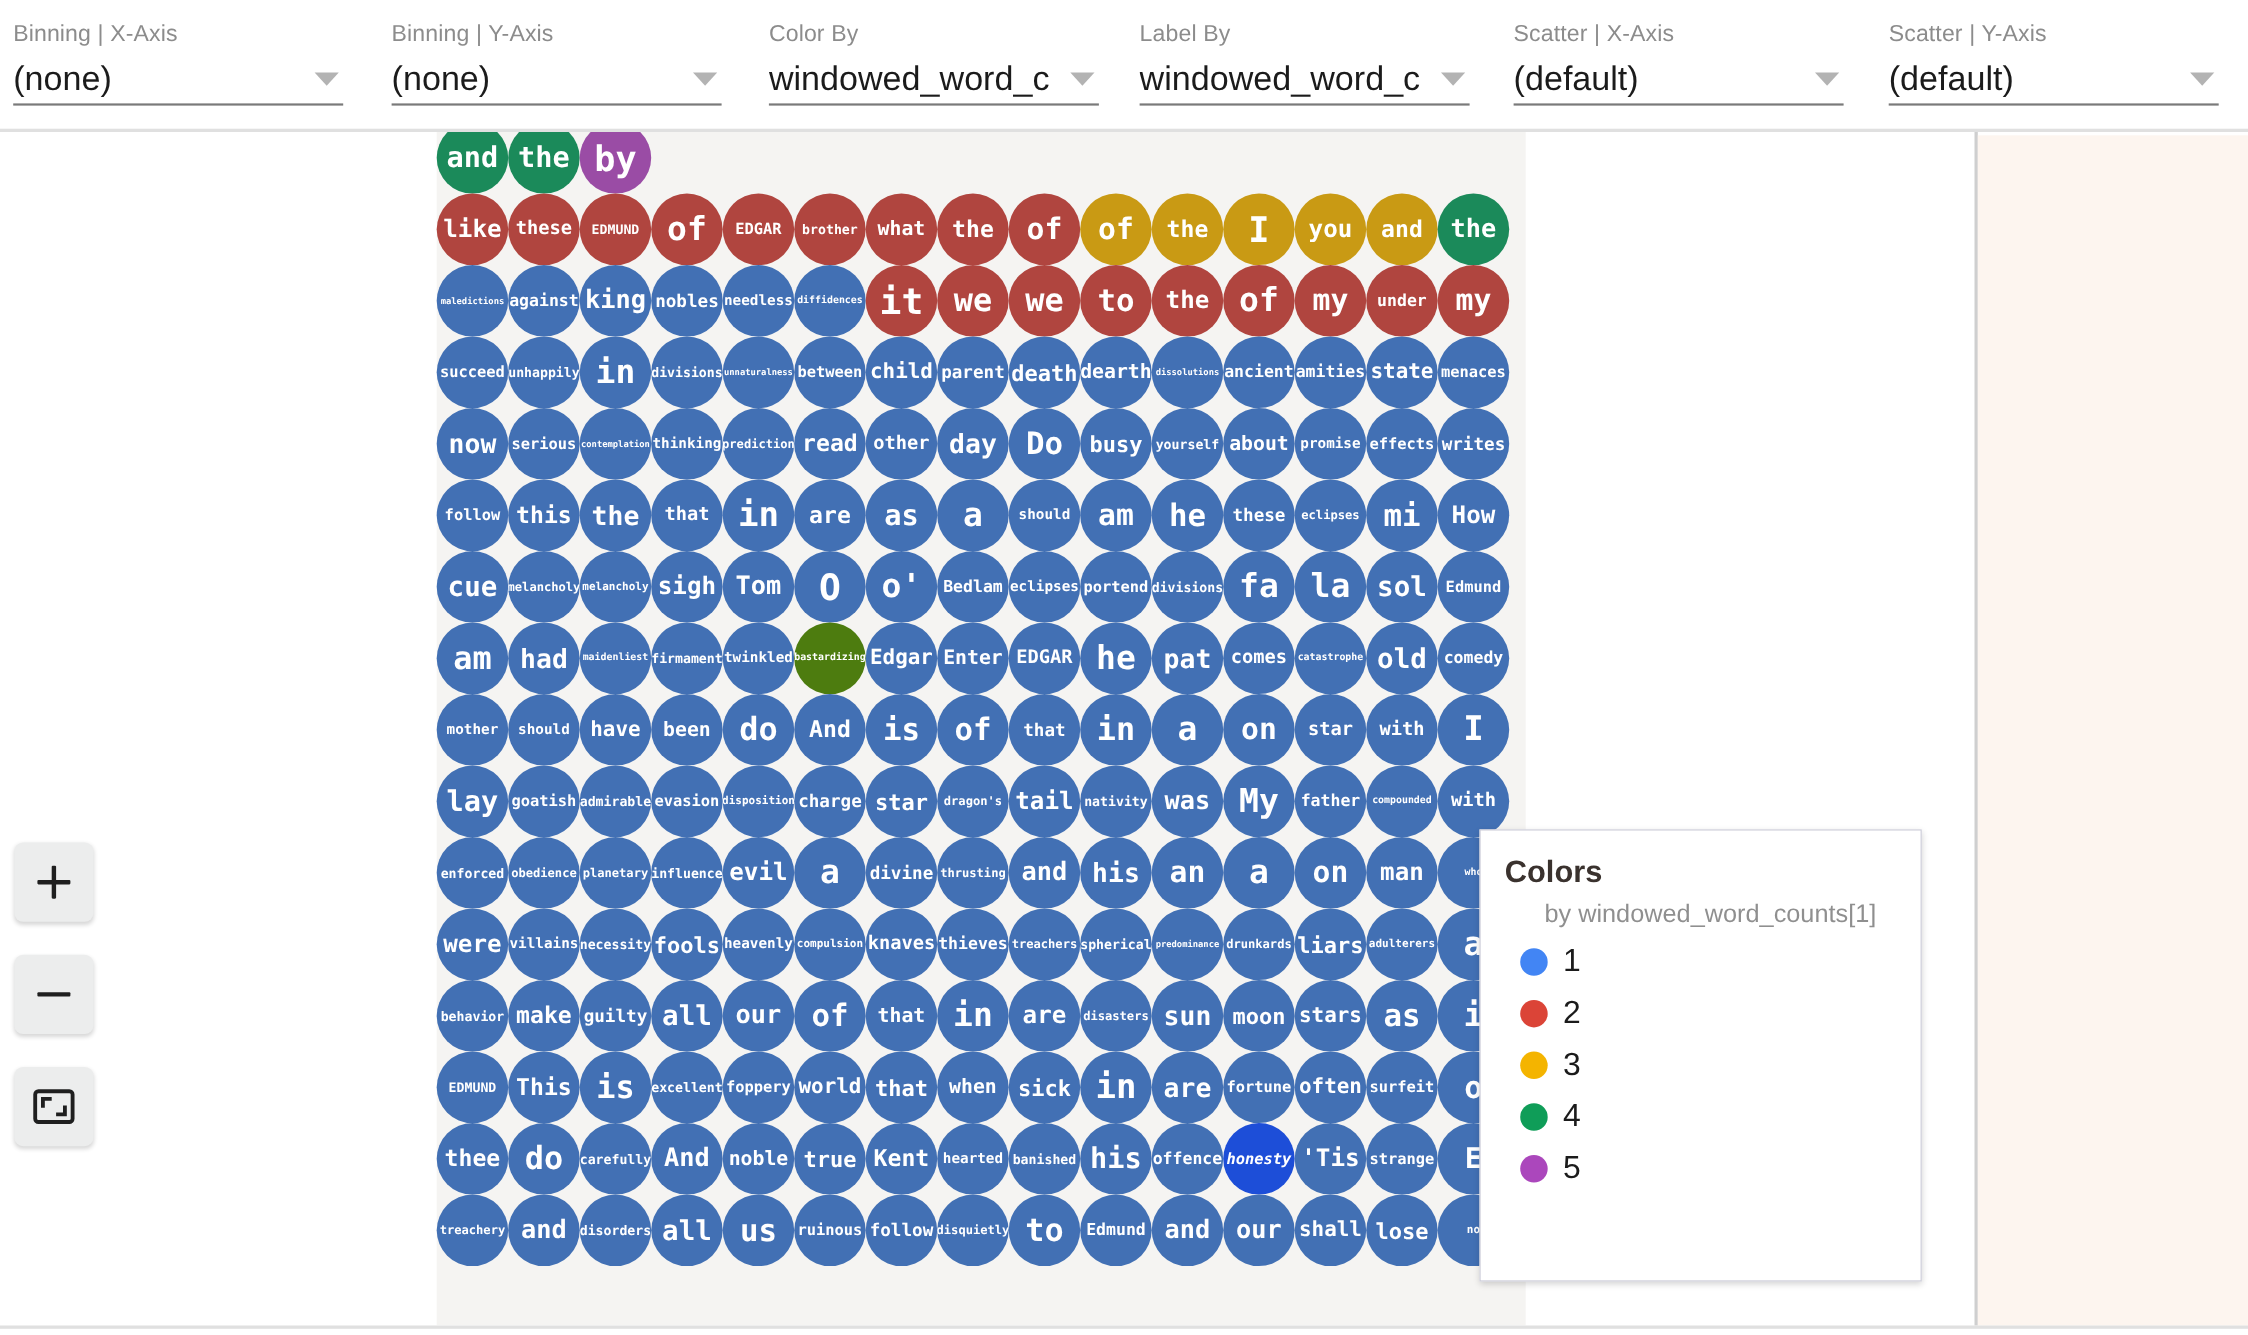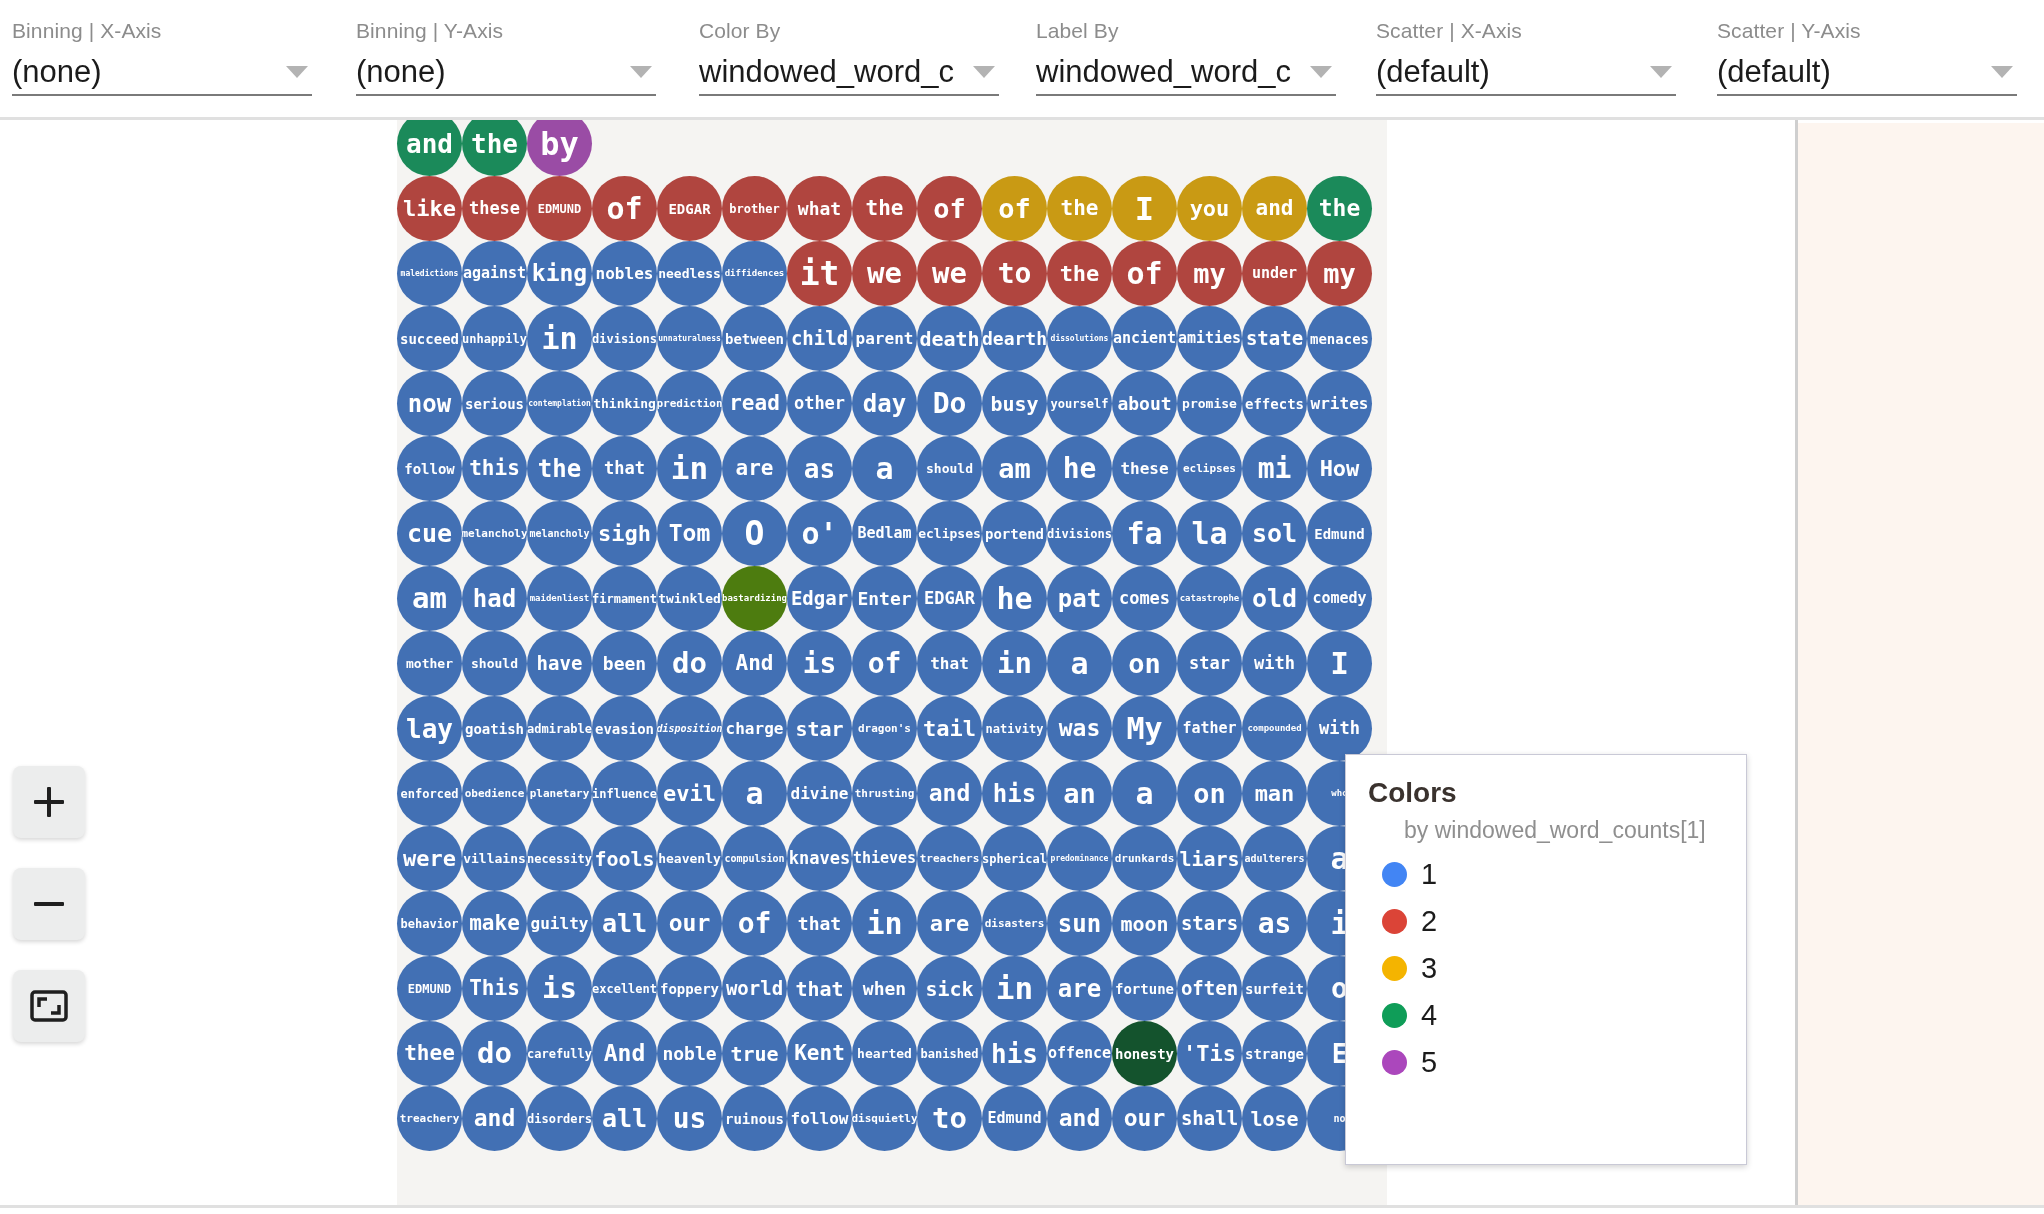--- a/index.html
+++ b/index.html
@@ -362,21 +362,21 @@
           <div class="bubble" style="background: rgb(66, 112, 180); font-size: 27px;">on</div>
           <div class="bubble" style="background: rgb(66, 112, 180); font-size: 17px;">star</div>
           <div class="bubble" style="background: rgb(66, 112, 180); font-size: 17px;">with</div>
           <div class="bubble" style="background: rgb(66, 112, 180); font-size: 31px;">I</div>
         </div>
         <div class="brow">
           <div class="bubble" style="background: rgb(66, 112, 180); font-size: 26px;">lay</div>
           <div class="bubble" style="background: rgb(66, 112, 180); font-size: 14px;">goatish</div>
           <div class="bubble" style="background: rgb(66, 112, 180); font-size: 12px;">admirable</div>
           <div class="bubble" style="background: rgb(66, 112, 180); font-size: 14px;">evasion</div>
-          <div class="bubble" style="background: rgb(66, 112, 180); font-size: 10px; font-style: italic;">disposition</div>
+          <div class="bubble" style="background: rgb(66, 112, 180); font-size: 10px;">disposition</div>
           <div class="bubble" style="background: rgb(66, 112, 180); font-size: 16px;">charge</div>
           <div class="bubble" style="background: rgb(66, 112, 180); font-size: 20px;">star</div>
           <div class="bubble" style="background: rgb(66, 112, 180); font-size: 11px;">dragon's</div>
           <div class="bubble" style="background: rgb(66, 112, 180); font-size: 22px;">tail</div>
           <div class="bubble" style="background: rgb(66, 112, 180); font-size: 12px;">nativity</div>
           <div class="bubble" style="background: rgb(66, 112, 180); font-size: 23px;">was</div>
           <div class="bubble" style="background: rgb(66, 112, 180); font-size: 30px;">My</div>
           <div class="bubble" style="background: rgb(66, 112, 180); font-size: 15px;">father</div>
           <div class="bubble" style="background: rgb(66, 112, 180); font-size: 9px;">compounded</div>
           <div class="bubble" style="background: rgb(66, 112, 180); font-size: 17px;">with</div>
@@ -454,21 +454,21 @@
           <div class="bubble" style="background: rgb(66, 112, 180); font-size: 29px;">do</div>
           <div class="bubble" style="background: rgb(66, 112, 180); font-size: 12px;">carefully</div>
           <div class="bubble" style="background: rgb(66, 112, 180); font-size: 23px;">And</div>
           <div class="bubble" style="background: rgb(66, 112, 180); font-size: 18px;">noble</div>
           <div class="bubble" style="background: rgb(66, 112, 180); font-size: 20px;">true</div>
           <div class="bubble" style="background: rgb(66, 112, 180); font-size: 21px;">Kent</div>
           <div class="bubble" style="background: rgb(66, 112, 180); font-size: 13px;">hearted</div>
           <div class="bubble" style="background: rgb(66, 112, 180); font-size: 12px;">banished</div>
           <div class="bubble" style="background: rgb(66, 112, 180); font-size: 26px;">his</div>
           <div class="bubble" style="background: rgb(66, 112, 180); font-size: 15px;">offence</div>
-          <div class="bubble" style="background: #14532d; font-size: 14px;">honesty</div>
+          <div class="bubble" style="background: #1d4ed8; font-size: 14px; font-style: italic;">honesty</div>
           <div class="bubble" style="background: rgb(66, 112, 180); font-size: 22px;">'Tis</div>
           <div class="bubble" style="background: rgb(66, 112, 180); font-size: 14px;">strange</div>
           <div class="bubble" style="background: rgb(66, 112, 180); font-size: 26px;">E</div>
         </div>
         <div class="brow">
           <div class="bubble" style="background: rgb(66, 112, 180); font-size: 11px;">treachery</div>
           <div class="bubble" style="background: rgb(66, 112, 180); font-size: 23px;">and</div>
           <div class="bubble" style="background: rgb(66, 112, 180); font-size: 12px;">disorders</div>
           <div class="bubble" style="background: rgb(66, 112, 180); font-size: 25px;">all</div>
           <div class="bubble" style="background: rgb(66, 112, 180); font-size: 28px;">us</div>

